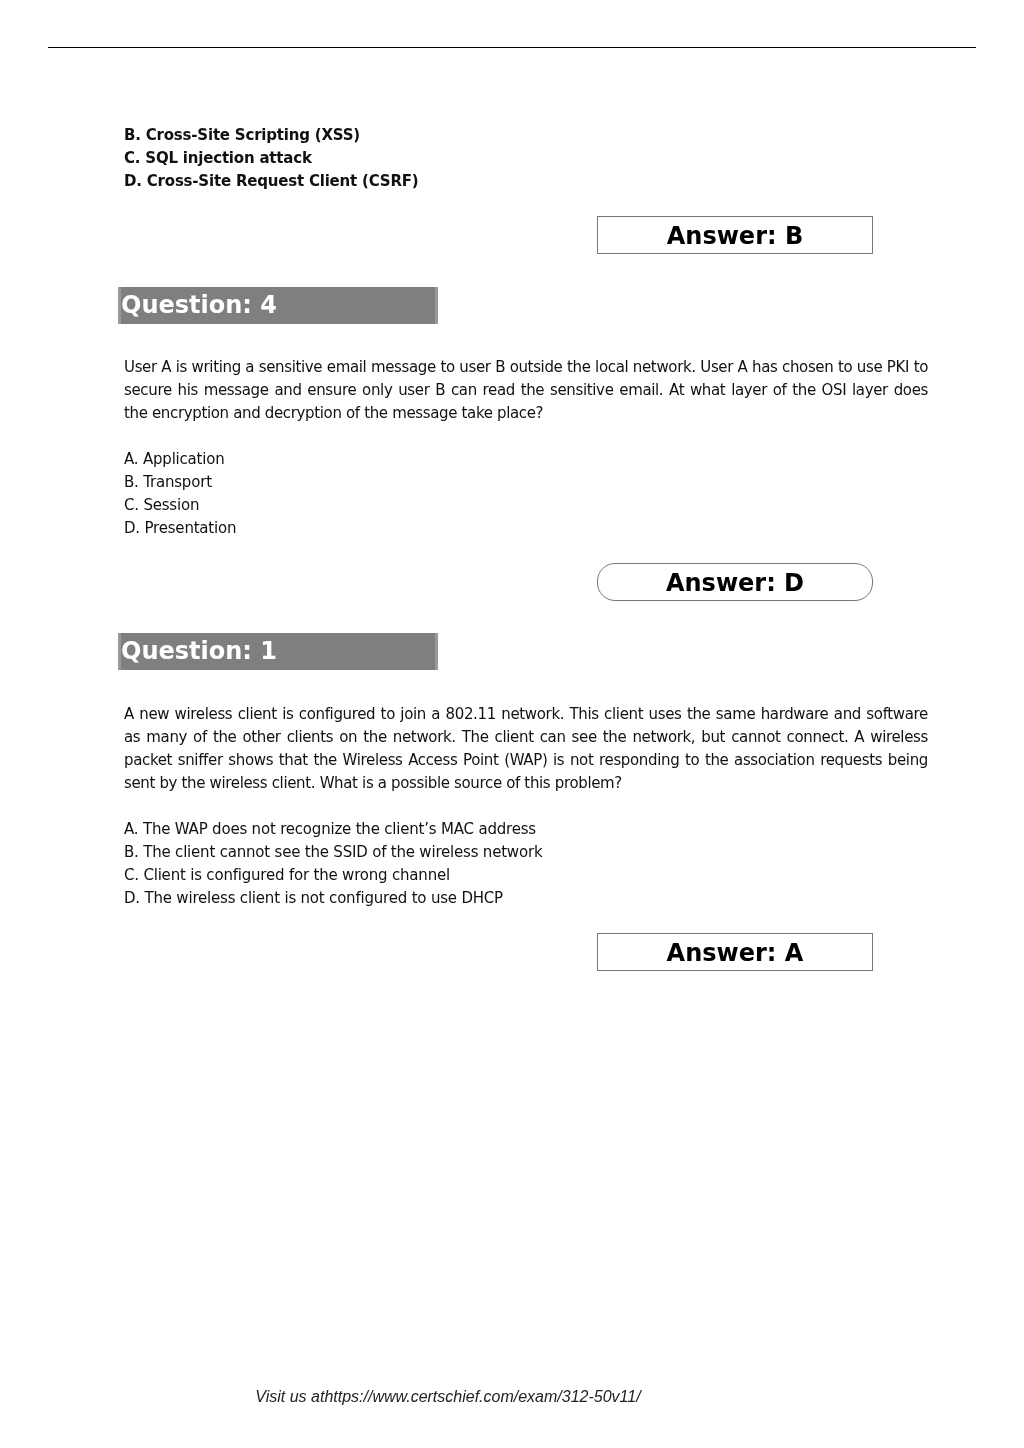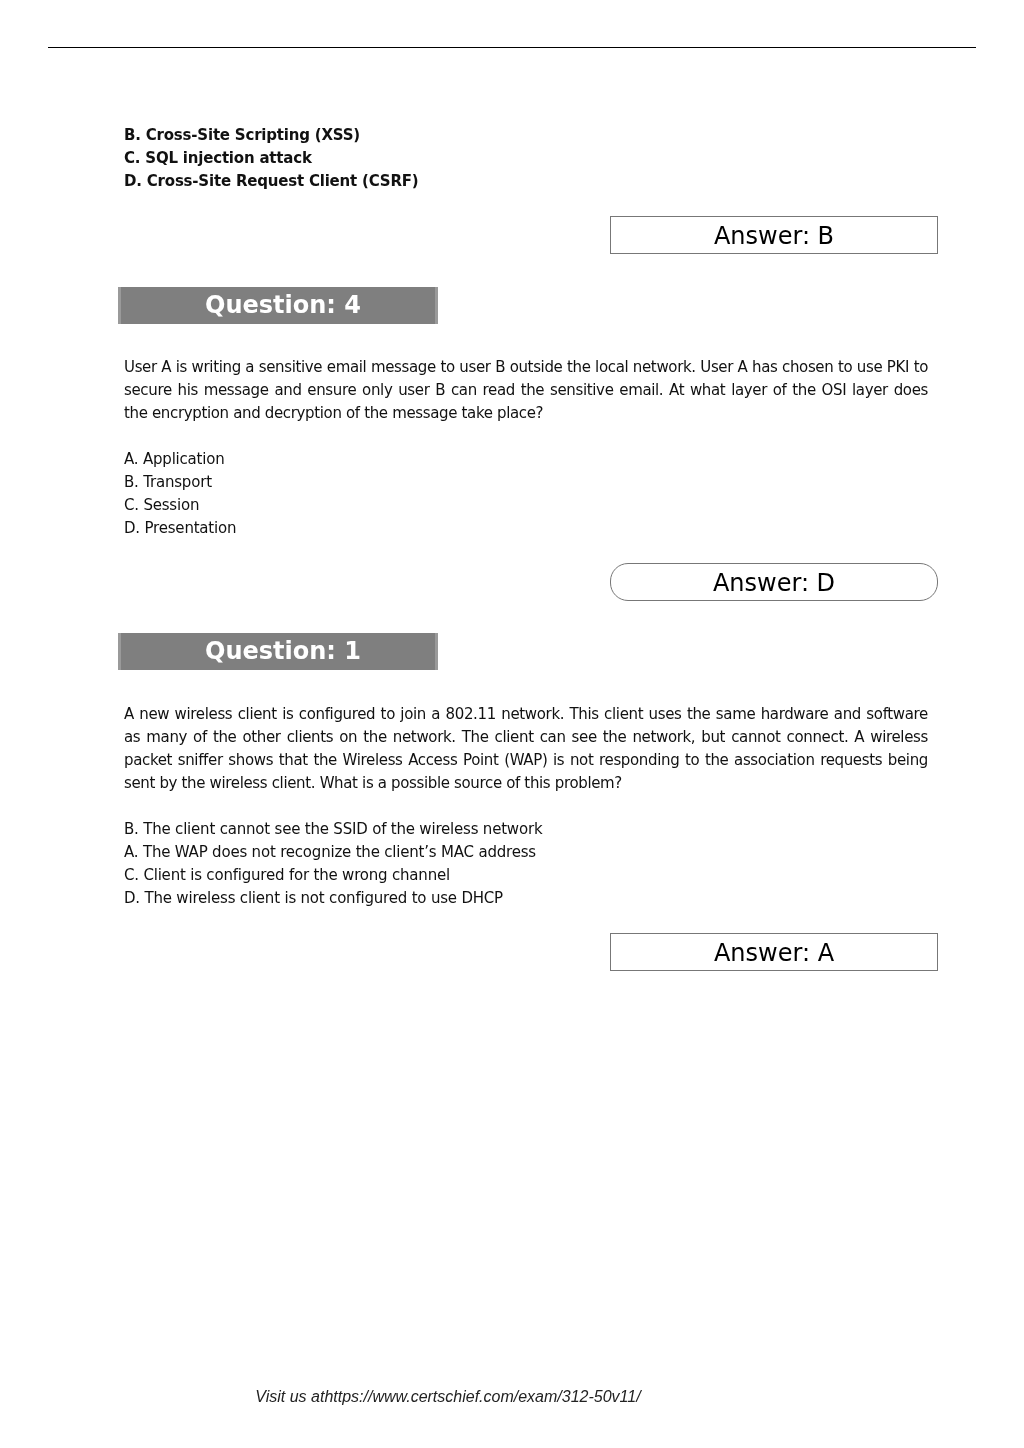--- a/index.html
+++ b/index.html
@@ -5,28 +5,28 @@
   html, body { margin: 0; padding: 0; background: #ffffff; }
   body { width: 1024px; height: 1448px; position: relative; overflow: hidden;
          font-family: "Liberation Sans", sans-serif; color: #000; }
   .top-rule { position: absolute; left: 48px; top: 47px; width: 928px; height: 0;
               border-top: 1.5px solid #000; }
   .text { position: absolute; left: 124px; font-family: "DejaVu Sans", sans-serif;
           font-size: 15px; line-height: 23px; color: #111; letter-spacing: -0.2px; }
   .para { position: absolute; left: 124px; width: 804px; font-family: "DejaVu Sans", sans-serif;
           font-size: 15px; line-height: 23px; color: #111; text-align: justify; letter-spacing: -0.35px; }
   .opt { display: block; white-space: nowrap; }
-  .answer-box { position: absolute; left: 610px; width: 328px; height: 38px;
+  .answer-box { position: absolute; left: 597px; width: 276px; height: 38px;
                 border: 1px solid #777; box-sizing: border-box; text-align: center;
-                font-family: "DejaVu Sans", sans-serif; font-weight: normal; font-size: 24px;
+                font-family: "DejaVu Sans", sans-serif; font-weight: bold; font-size: 24px;
                 line-height: 38px; color: #000; }
   .q-header { position: absolute; left: 118px; width: 320px; height: 37px; background: #7f7f7f;
               border-left: 3px solid #9a9a9a; border-right: 3px solid #9a9a9a; box-sizing: border-box;
               font-family: "DejaVu Sans", sans-serif; font-weight: bold; font-size: 24px; color: #fff;
-              line-height: 37px; padding-left: 84px; }
+              line-height: 37px; }
   .footer { position: absolute; top: 1388px; left: 0; width: 896px; text-align: center;
             font-family: "Liberation Sans", sans-serif; font-style: italic; font-size: 16px; color: #222; }
 </style>
 </head>
 <body>
 
 <div class="top-rule"></div>
 
 <div class="text" style="top:124px;font-weight:bold;">
   <span class="opt">B. Cross-Site Scripting (XSS)</span>
@@ -41,20 +41,20 @@
   <span class="opt">A. Application</span>
   <span class="opt">B. Transport</span>
   <span class="opt">C. Session</span>
   <span class="opt">D. Presentation</span>
 </div>
 <div class="answer-box" style="top:563px;border-radius:18px;">Answer: D</div>
 
 <div class="q-header" style="top:633px;">Question: 1</div>
 <div class="para" style="top:703px;">A new wireless client is configured to join a 802.11 network. This client uses the same hardware and software as many of the other clients on the network. The client can see the network, but cannot connect. A wireless packet sniffer shows that the Wireless Access Point (WAP) is not responding to the association requests being sent by the wireless client. What is a possible source of this problem?</div>
 <div class="text" style="top:818px;">
+  <span class="opt">A. The WAP does not recognize the client’s MAC address</span>
   <span class="opt">B. The client cannot see the SSID of the wireless network</span>
-  <span class="opt">A. The WAP does not recognize the client’s MAC address</span>
   <span class="opt">C. Client is configured for the wrong channel</span>
   <span class="opt">D. The wireless client is not configured to use DHCP</span>
 </div>
 <div class="answer-box" style="top:933px;">Answer: A</div>
 
 <div class="footer">Visit us athttps://www.certschief.com/exam/312-50v11/</div>
 
 </body></html>

